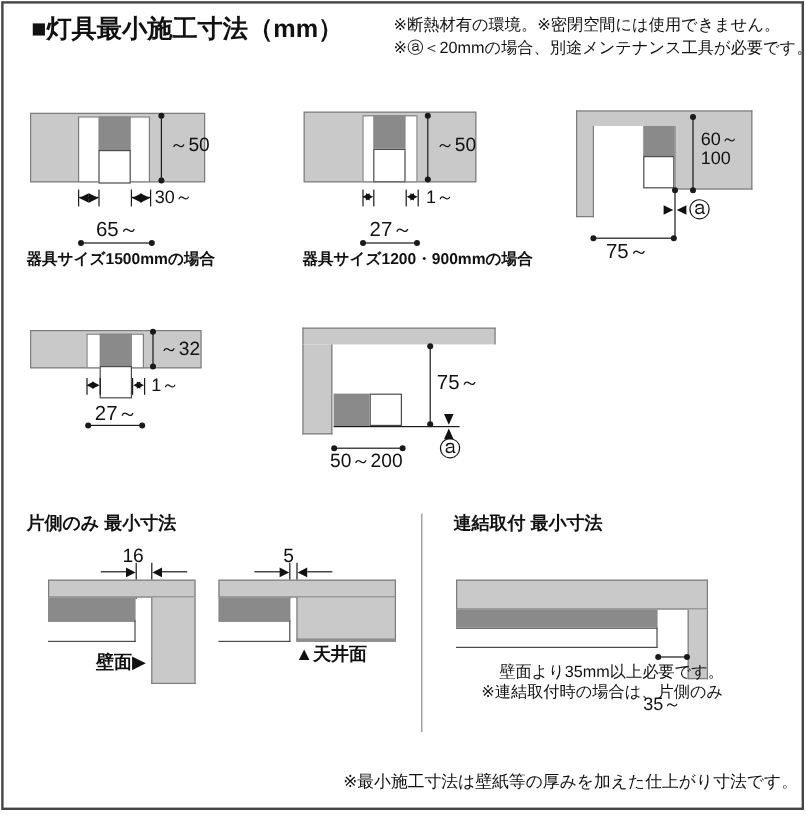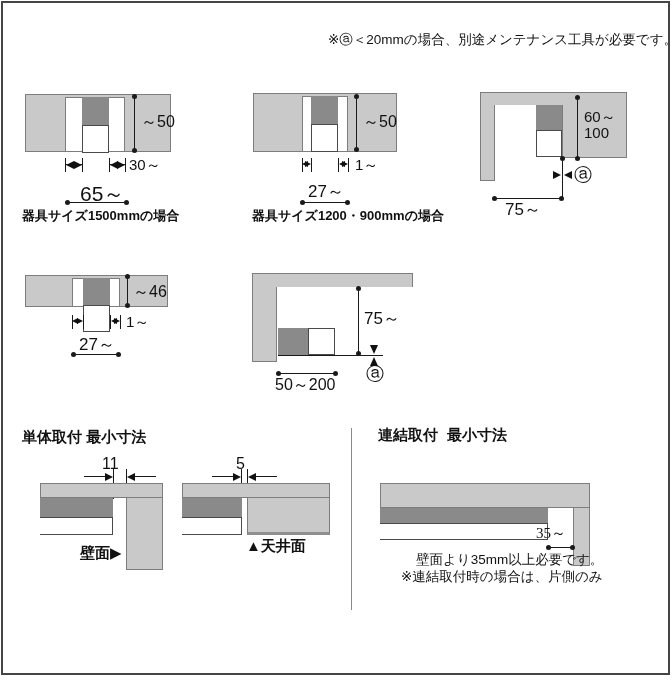--- a/index.html
+++ b/index.html
@@ -31,20 +31,22 @@
   .tri-d{ position:absolute; width:0; height:0; border-top:9px solid #111; border-left:4px solid transparent; border-right:4px solid transparent; }
   .tri-u{ position:absolute; width:0; height:0; border-bottom:9px solid #111; border-left:4px solid transparent; border-right:4px solid transparent; }
   .tick { position:absolute; width:1px; height:14px; background:#1a1a1a; }
 </style>
 </head>
 <body>
 
 <div class="sheet">
   <div class="frame"></div>
 
+  <div class="lbl ttl" style="left:26px;top:14px;">■灯具最小施工寸法（mm）</div>
+  <div class="lbl note" style="left:328px;top:14px;">※断熱材有の環境。※密閉空間には使用できません。</div>
   <div class="lbl note" style="left:328px;top:33px;">※ⓐ＜20mmの場合、別途メンテナンス工具が必要です。</div>
 
   <div>
     <div class="gray" style="left:25px;top:94px;width:146px;height:58px;"></div>
     <div class="cut" style="left:65px;top:97px;width:60px;height:55px;"></div>
     <div class="dark" style="left:82px;top:97px;width:27px;height:28px;"></div>
     <div class="wbox" style="left:82px;top:125px;width:27px;height:28px;"></div>
     <div class="vl" style="left:134px;top:96px;height:55px;"></div>
     <div class="dot" style="left:132px;top:94px;"></div>
     <div class="dot" style="left:132px;top:148px;"></div>
@@ -56,21 +58,21 @@
     <div class="hl" style="left:66px;top:164px;width:16px;"></div>
     <div class="tri-l" style="left:66px;top:161px;"></div>
     <div class="tri-r" style="left:74px;top:161px;"></div>
     <div class="hl" style="left:110px;top:164px;width:15px;"></div>
     <div class="tri-l" style="left:110px;top:161px;"></div>
     <div class="tri-r" style="left:117px;top:161px;"></div>
     <div class="lbl num-s" style="left:129px;top:157px;">30～</div>
     <div class="hl" style="left:67px;top:202px;width:60px;"></div>
     <div class="dot" style="left:65px;top:200px;"></div>
     <div class="dot" style="left:124px;top:200px;"></div>
-    <div class="lbl num" style="left:80px;top:183px;font-size:21px;">65～</div>
+    <div class="lbl num" style="left:80px;top:183px;font-size:17px;">65～</div>
     <div class="lbl cap" style="left:22px;top:209px;">器具サイズ1500mmの場合</div>
   </div>
 
   <div>
     <div class="gray" style="left:253px;top:93px;width:144px;height:59px;"></div>
     <div class="cut" style="left:302px;top:96px;width:46px;height:56px;"></div>
     <div class="dark" style="left:311px;top:96px;width:27px;height:28px;"></div>
     <div class="wbox" style="left:311px;top:124px;width:27px;height:28px;"></div>
     <div class="vl" style="left:356px;top:96px;height:54px;"></div>
     <div class="dot" style="left:354px;top:94px;"></div>
@@ -115,21 +117,21 @@
   </div>
 
   <div>
     <div class="gray" style="left:25px;top:275px;width:143px;height:32px;"></div>
     <div class="cut" style="left:72px;top:278px;width:48px;height:29px;"></div>
     <div class="dark" style="left:83px;top:278px;width:27px;height:27px;"></div>
     <div class="wbox" style="left:83px;top:305px;width:27px;height:27px;"></div>
     <div class="vl" style="left:127px;top:276px;height:31px;"></div>
     <div class="dot" style="left:125px;top:274px;"></div>
     <div class="dot" style="left:125px;top:303px;"></div>
-    <div class="lbl num" style="left:133px;top:283px;">～46</div>
+    <div class="lbl num" style="left:133px;top:283px;">～32</div>
     <div class="tick" style="left:72px;top:315px;"></div>
     <div class="tick" style="left:83px;top:315px;"></div>
     <div class="tick" style="left:110px;top:315px;"></div>
     <div class="tick" style="left:120px;top:315px;"></div>
     <div class="tri-l sm" style="left:72px;top:318px;"></div>
     <div class="tri-r sm" style="left:77px;top:318px;"></div>
     <div class="tri-l sm" style="left:111px;top:318px;"></div>
     <div class="tri-r sm" style="left:114px;top:318px;"></div>
     <div class="lbl num-s" style="left:126px;top:314px;">1～</div>
     <div class="hl" style="left:73px;top:354px;width:46px;"></div>
@@ -151,23 +153,23 @@
     <div class="tri-d" style="left:370px;top:345px;"></div>
     <div class="tri-u" style="left:370px;top:357px;"></div>
     <div class="lbl ca" style="left:366px;top:365px;">ⓐ</div>
     <div class="hl" style="left:278px;top:373px;width:58px;"></div>
     <div class="dot" style="left:276px;top:371px;"></div>
     <div class="dot" style="left:333px;top:371px;"></div>
     <div class="lbl num" style="left:275px;top:376px;">50～200</div>
   </div>
 
   <div>
-    <div class="lbl sect" style="left:22px;top:429px;">単体取付 最小寸法</div>
-
-    <div class="lbl num" style="left:102px;top:455px;">11</div>
+    <div class="lbl sect" style="left:22px;top:429px;">片側のみ 最小寸法</div>
+
+    <div class="lbl num" style="left:102px;top:455px;">16</div>
     <div class="vl" style="left:113px;top:469px;height:30px;"></div>
     <div class="vl" style="left:126px;top:469px;height:30px;"></div>
     <div class="hl" style="left:84px;top:476px;width:22px;"></div>
     <div class="tri-r" style="left:105px;top:473px;"></div>
     <div class="hl" style="left:135px;top:476px;width:21px;"></div>
     <div class="tri-l" style="left:127px;top:473px;"></div>
     <div class="grayp" style="left:40px;top:483px;width:123px;height:15px;border:1px solid #7d7d7d;"></div>
     <div class="grayp" style="left:126px;top:498px;width:37px;height:72px;border:1px solid #7d7d7d;border-top:none;"></div>
     <div class="dark" style="left:40px;top:498px;width:73px;height:19px;"></div>
     <div class="wbox" style="left:40px;top:517px;width:73px;height:18px;border-left:none;"></div>
@@ -183,26 +185,27 @@
     <div class="grayp" style="left:182px;top:483px;width:148px;height:15px;border:1px solid #7d7d7d;"></div>
     <div class="grayp" style="left:247px;top:498px;width:83px;height:37px;border:1px solid #7d7d7d;border-top:none;border-bottom:3px solid #8f8f8f;"></div>
     <div class="dark" style="left:182px;top:498px;width:60px;height:19px;"></div>
     <div class="wbox" style="left:182px;top:517px;width:60px;height:18px;border-left:none;"></div>
     <div class="lbl" style="left:246px;top:538px;font-size:15px;font-weight:600;">▲天井面</div>
   </div>
 
   <div class="abs" style="left:351px;top:428px;width:1px;height:182px;background:#8a8a8a;"></div>
 
   <div>
-    <div class="lbl sect" style="left:378px;top:429px;font-family:Liberation Mono, monospace;">連結取付 最小寸法</div>
+    <div class="lbl sect" style="left:378px;top:429px;">連結取付 最小寸法</div>
     <div class="grayp" style="left:380px;top:483px;width:210px;height:25px;border:1px solid #7d7d7d;"></div>
     <div class="grayp" style="left:573px;top:508px;width:17px;height:58px;border:1px solid #7d7d7d;border-top:none;"></div>
     <div class="dark" style="left:380px;top:508px;width:168px;height:15px;"></div>
     <div class="wbox" style="left:380px;top:523px;width:168px;height:17px;border-left:none;"></div>
     <div class="hl" style="left:548px;top:547px;width:25px;"></div>
     <div class="dot" style="left:546px;top:545px;"></div>
     <div class="dot" style="left:570px;top:545px;"></div>
-    <div class="lbl num-s" style="left:536px;top:525px;font-family:Liberation Serif, serif;">35～</div>
+    <div class="lbl num-s" style="left:536px;top:580px;">35～</div>
     <div class="lbl note" style="left:401px;top:570px;">※連結取付時の場合は、片側のみ</div>
     <div class="lbl note" style="left:416px;top:553px;">壁面より35mm以上必要です。</div>
   </div>
 
+  <div class="lbl" style="left:286px;top:644px;font-size:14px;">※最小施工寸法は壁紙等の厚みを加えた仕上がり寸法です。</div>
 </div>
 
 </body></html>

